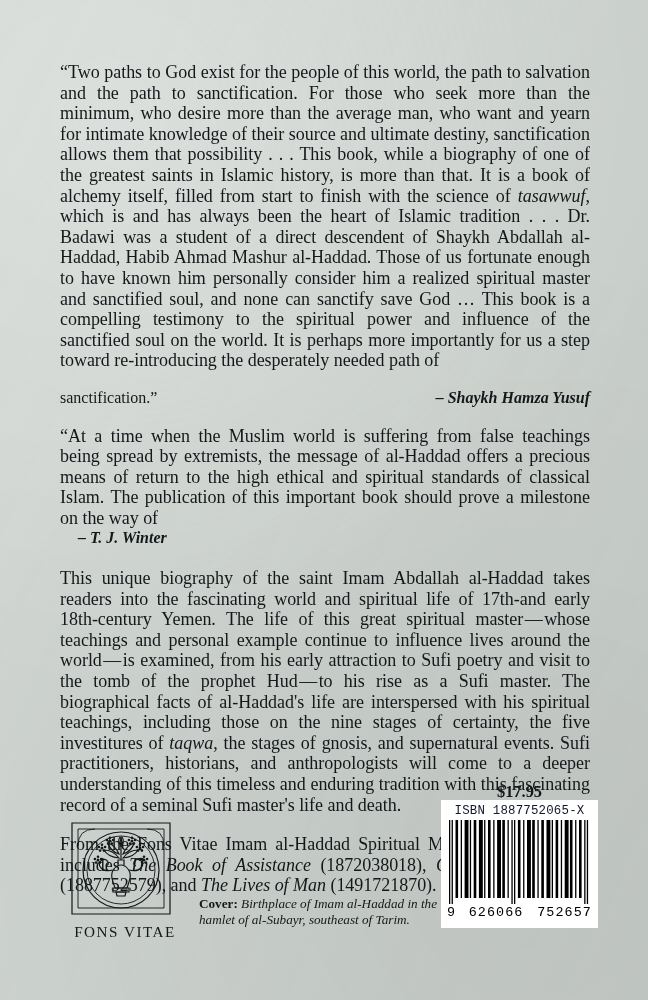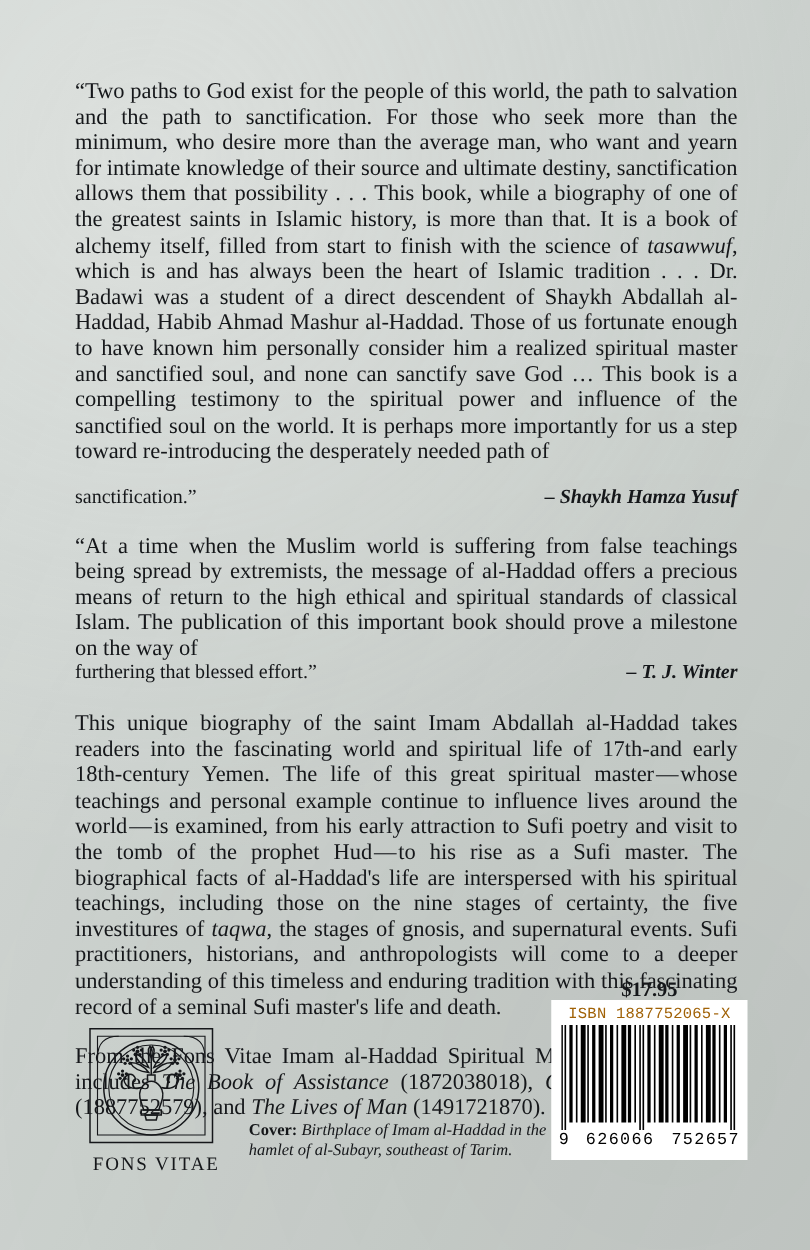--- a/index.html
+++ b/index.html
@@ -127,21 +127,21 @@
     box-sizing: border-box;
     padding: 4px 8px 3px 8px;
     display: flex;
     flex-direction: column;
     align-items: center;
   }
   #isbn-text {
     font-family: "Liberation Mono", "DejaVu Sans Mono", monospace;
     font-size: 12.4px;
     letter-spacing: 0.2px;
-    color: #a16207;
+    color: #0f172a;
     white-space: nowrap;
     line-height: 14px;
   }
   #bars {
     margin-top: 2px;
     width: 141px;
     height: 84px;
     display: block;
   }
   #ean-text {
@@ -170,21 +170,20 @@
         <span class="tail">sanctification.”</span>
         <span class="who">– Shaykh Hamza Yusuf</span>
       </div>
     </div>
 
     <div style="height:17px"></div>
 
     <div>
       <p class="blurb2 lastline-left" style="margin-bottom:0">“At a time when the Muslim world is suffering from false teachings being spread by extremists, the message of al-Haddad offers a precious means of return to the high ethical and spiritual standards of classical Islam. The publication of this important book should prove a milestone on the way of</p>
       <div class="attrib-row">
-        <span class="tail">furthering that blessed effort.”</span>
         <span class="who">– T. J. Winter</span>
       </div>
     </div>
 
     <div style="height:19px"></div>
 
     <p class="body-para lastline-left"><span>This unique biography of the saint Imam Abdallah al-Haddad takes readers into the fascinating world and spiritual life of 17th-and early 18th-century Yemen. The life of this great spiritual master — whose teachings and personal example continue to influence lives around the world — is examined, from his early attraction to Sufi poetry and visit to the tomb of the prophet Hud — to his rise as a Sufi master. The biographical facts of al-Haddad's life are interspersed with his spiritual teachings, including those on the nine stages of certainty, the five investitures of </span><em>taqwa</em><span>, the stages of gnosis, and supernatural events. Sufi practitioners, historians, and anthropologists will come to a deeper understanding of this timeless and enduring tradition with this fascinating record of a seminal Sufi master's life and death.</span></p>
 
     <p class="lastline-left"><span>From the Fons Vitae Imam al-Haddad Spiritual Masters series, which includes </span><em>The Book of Assistance</em><span> (1872038018), </span><em>Gifts for the Seeker</em><span> (1887752579), and </span><em>The Lives of Man</em><span> (1491721870).</span></p>
 

